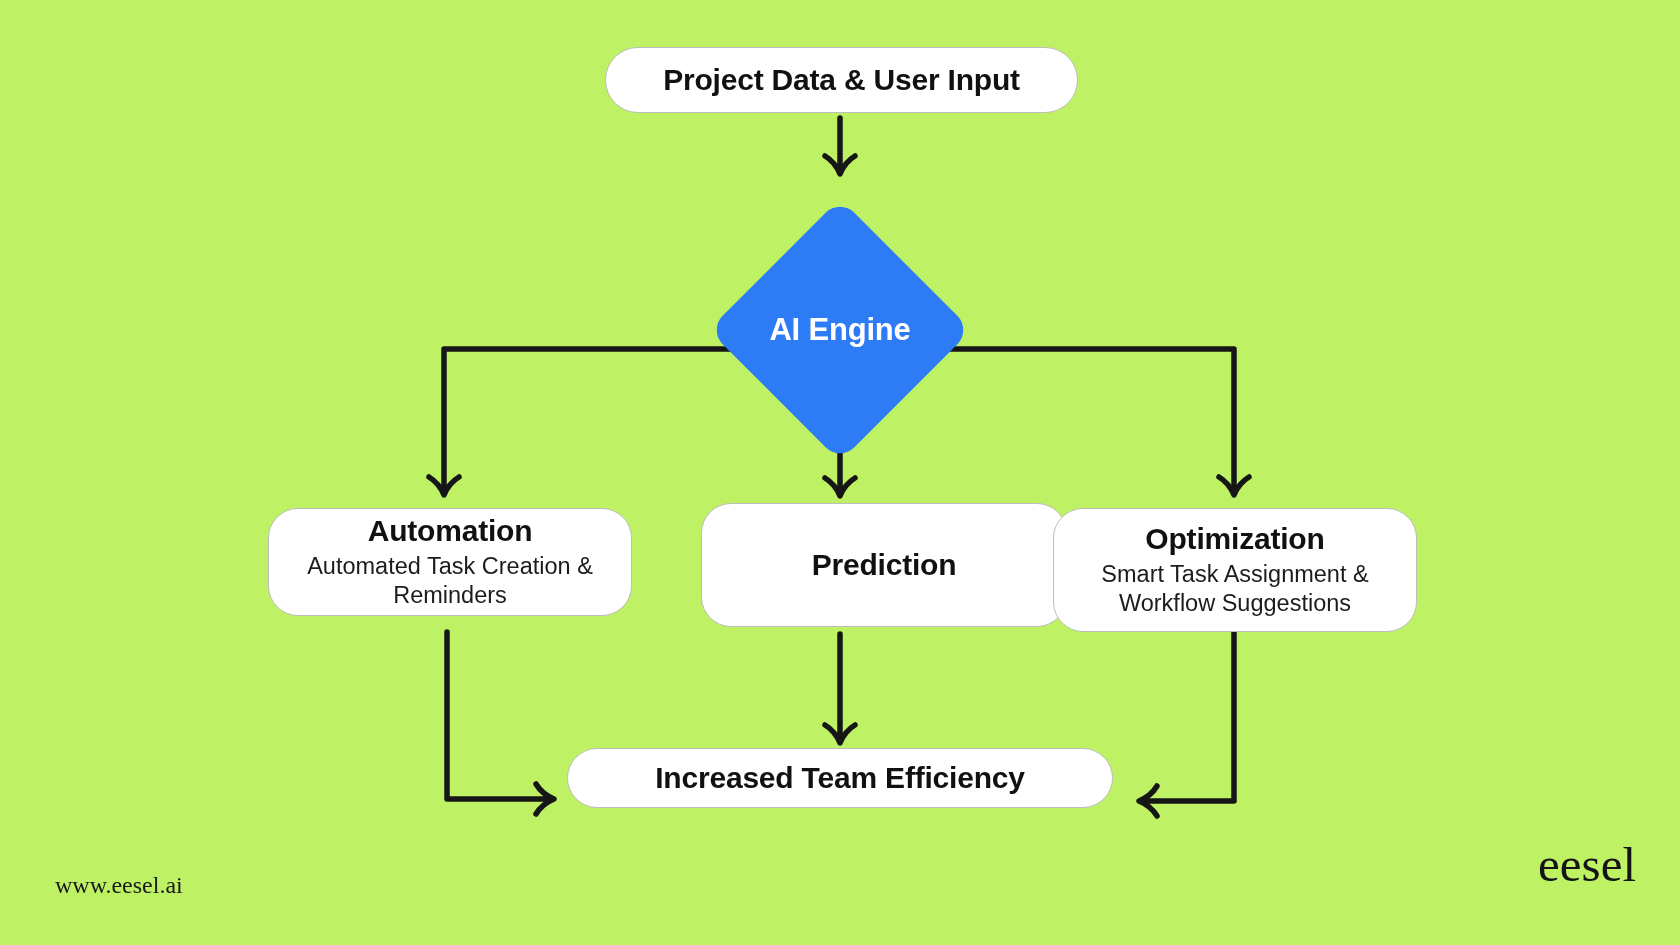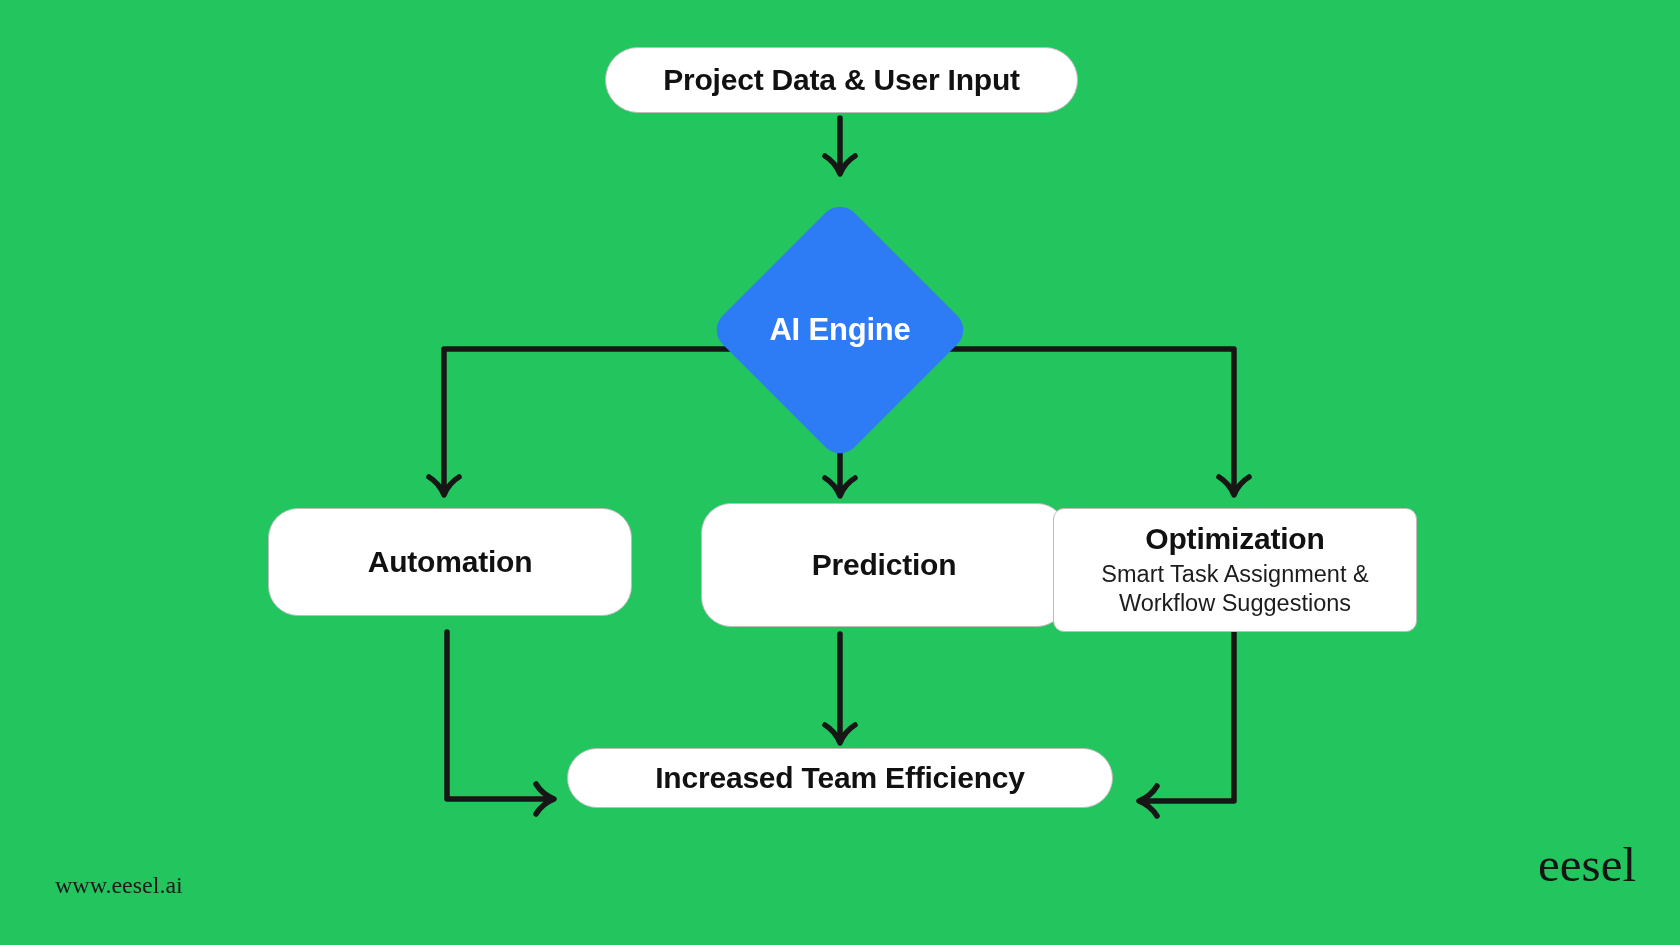--- a/index.html
+++ b/index.html
@@ -6,21 +6,21 @@
   html, body { width: 1680px; height: 945px; }
   body {
     font-family: "Liberation Sans", sans-serif;
     background: #f4f3f0;
     overflow: hidden;
   }
   .canvas {
     position: relative;
     width: 1680px;
     height: 945px;
-    background: #22c55e;
+    background: #bef264;
   }
   svg.wires {
     position: absolute;
     left: 0; top: 0;
     width: 1680px; height: 945px;
     z-index: 1;
   }
   svg.wires path {
     stroke: #161616;
     stroke-width: 5.5;
@@ -51,21 +51,21 @@
     color: #1c1c1c;
     line-height: 1.22;
     white-space: pre-line;
     margin-top: 4px;
   }
   .node-input  { left: 605px; top: 47px;  width: 473px; height: 66px; }
   .node-outcome{ left: 567px; top: 748px; width: 546px; height: 60px; border-radius: 34px; }
 
   .node-automation   { left: 268px;  top: 508px; width: 364px; height: 108px; border-radius: 30px; }
   .node-prediction   { left: 657px;  top: 503px; width: 366px; height: 124px; border-radius: 30px; margin-left: 44px; }
-  .node-optimization { left: 1053px; top: 508px; width: 364px; height: 124px; border-radius: 11px; }
+  .node-optimization { left: 1053px; top: 508px; width: 364px; height: 124px; border-radius: 30px; }
 
   .diamond {
     position: absolute;
     left: 747px; top: 237px;
     width: 186px; height: 186px;
     background: #2e7bf6;
     border-radius: 20px;
     transform: rotate(45deg);
     z-index: 2;
   }
@@ -124,20 +124,22 @@
   <div class="node node-input">
     <div class="title">Project Data &amp; User Input</div>
   </div>
 
   <div class="diamond">
     <div class="diamond-label">AI Engine</div>
   </div>
 
   <div class="node node-automation">
     <div class="title">Automation</div>
+    <div class="subtitle">Automated Task Creation &amp;
+Reminders</div>
   </div>
 
   <div class="node node-prediction">
     <div class="title">Prediction</div>
   </div>
 
   <div class="node node-optimization">
     <div class="title">Optimization</div>
     <div class="subtitle">Smart Task Assignment &amp;
 Workflow Suggestions</div>

